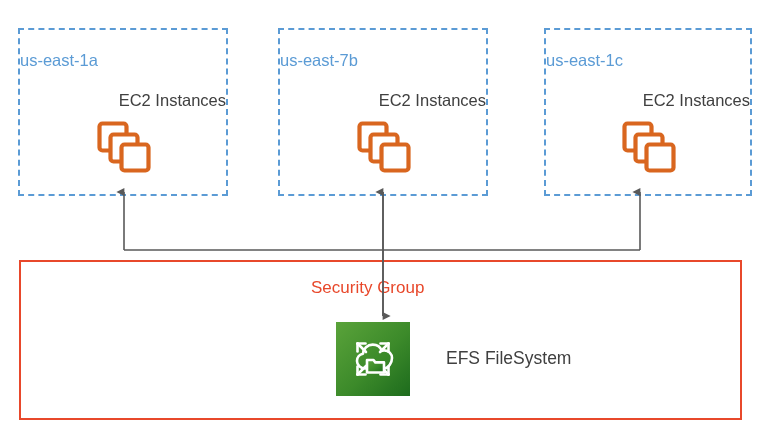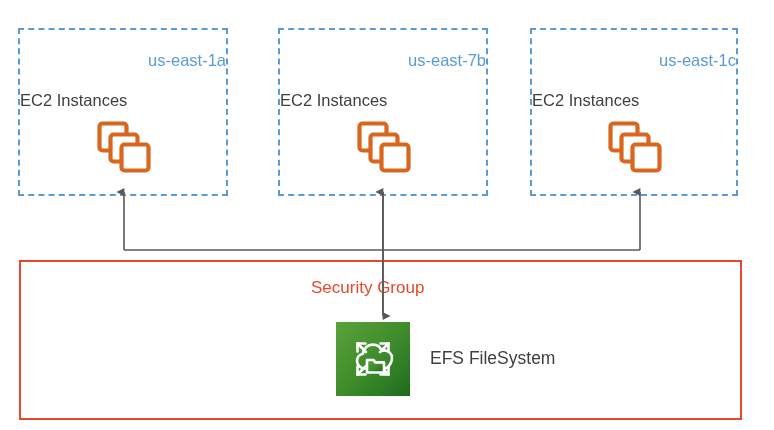--- a/index.html
+++ b/index.html
@@ -26,33 +26,33 @@
     position: absolute;
     box-sizing: border-box;
     border: 2px dashed #5b9bd5;
     background: transparent;
   }
 
   .az-title {
     position: absolute;
     left: 0;
     right: 0;
-    text-align: right;
+    text-align: left;
     color: #5b9bd5;
     font-size: 16.5px;
     font-family: "Liberation Sans", sans-serif;
     white-space: nowrap;
     line-height: 1;
   }
 
   .az-subtitle {
     position: absolute;
     left: 0;
     right: 0;
-    text-align: left;
+    text-align: right;
     color: #404040;
     font-size: 16.5px;
     font-family: "Liberation Sans", sans-serif;
     white-space: nowrap;
     line-height: 1;
   }
 
   
   .ec2-icon {
     position: absolute;
@@ -85,20 +85,21 @@
   }
   .efs-icon svg { display: block; }
 
   .efs-label {
     position: absolute;
     color: #404040;
     font-size: 17.5px;
     font-family: "Liberation Sans", sans-serif;
     white-space: nowrap;
     line-height: 1;
+    margin-left: 16px;
   }
 
   
   #connectors {
     position: absolute;
     left: 0;
     top: 0;
     width: 774px;
     height: 430px;
     pointer-events: none;
@@ -128,21 +129,21 @@
 
     <div class="ec2-icon" style="left:77px; top:91px;">
       <svg width="56" height="52" viewBox="0 0 56 52" xmlns="http://www.w3.org/2000/svg">
         <rect x="2.5" y="2.5" width="27" height="27" rx="3" ry="3" fill="#ffffff" stroke="#d9661f" stroke-width="4.2"></rect>
         <rect x="13.5" y="13.5" width="27" height="27" rx="3" ry="3" fill="#ffffff" stroke="#d9661f" stroke-width="4.2"></rect>
         <rect x="24.5" y="23.5" width="27" height="26" rx="3" ry="3" fill="#ffffff" stroke="#d9661f" stroke-width="4.2"></rect>
       </svg>
     </div>
   </div>
 
-  <div class="az-box" style="left:530px; top:28px; width:208px; height:168px;">
+  <div class="az-box" style="left:544px; top:28px; width:208px; height:168px;">
     <div class="az-title" style="top:22px;">us-east-1c</div>
     <div class="az-subtitle" style="top:62px;">EC2 Instances</div>
 
     <div class="ec2-icon" style="left:76px; top:91px;">
       <svg width="56" height="52" viewBox="0 0 56 52" xmlns="http://www.w3.org/2000/svg">
         <rect x="2.5" y="2.5" width="27" height="27" rx="3" ry="3" fill="#ffffff" stroke="#d9661f" stroke-width="4.2"></rect>
         <rect x="13.5" y="13.5" width="27" height="27" rx="3" ry="3" fill="#ffffff" stroke="#d9661f" stroke-width="4.2"></rect>
         <rect x="24.5" y="23.5" width="27" height="26" rx="3" ry="3" fill="#ffffff" stroke="#d9661f" stroke-width="4.2"></rect>
       </svg>
     </div>

